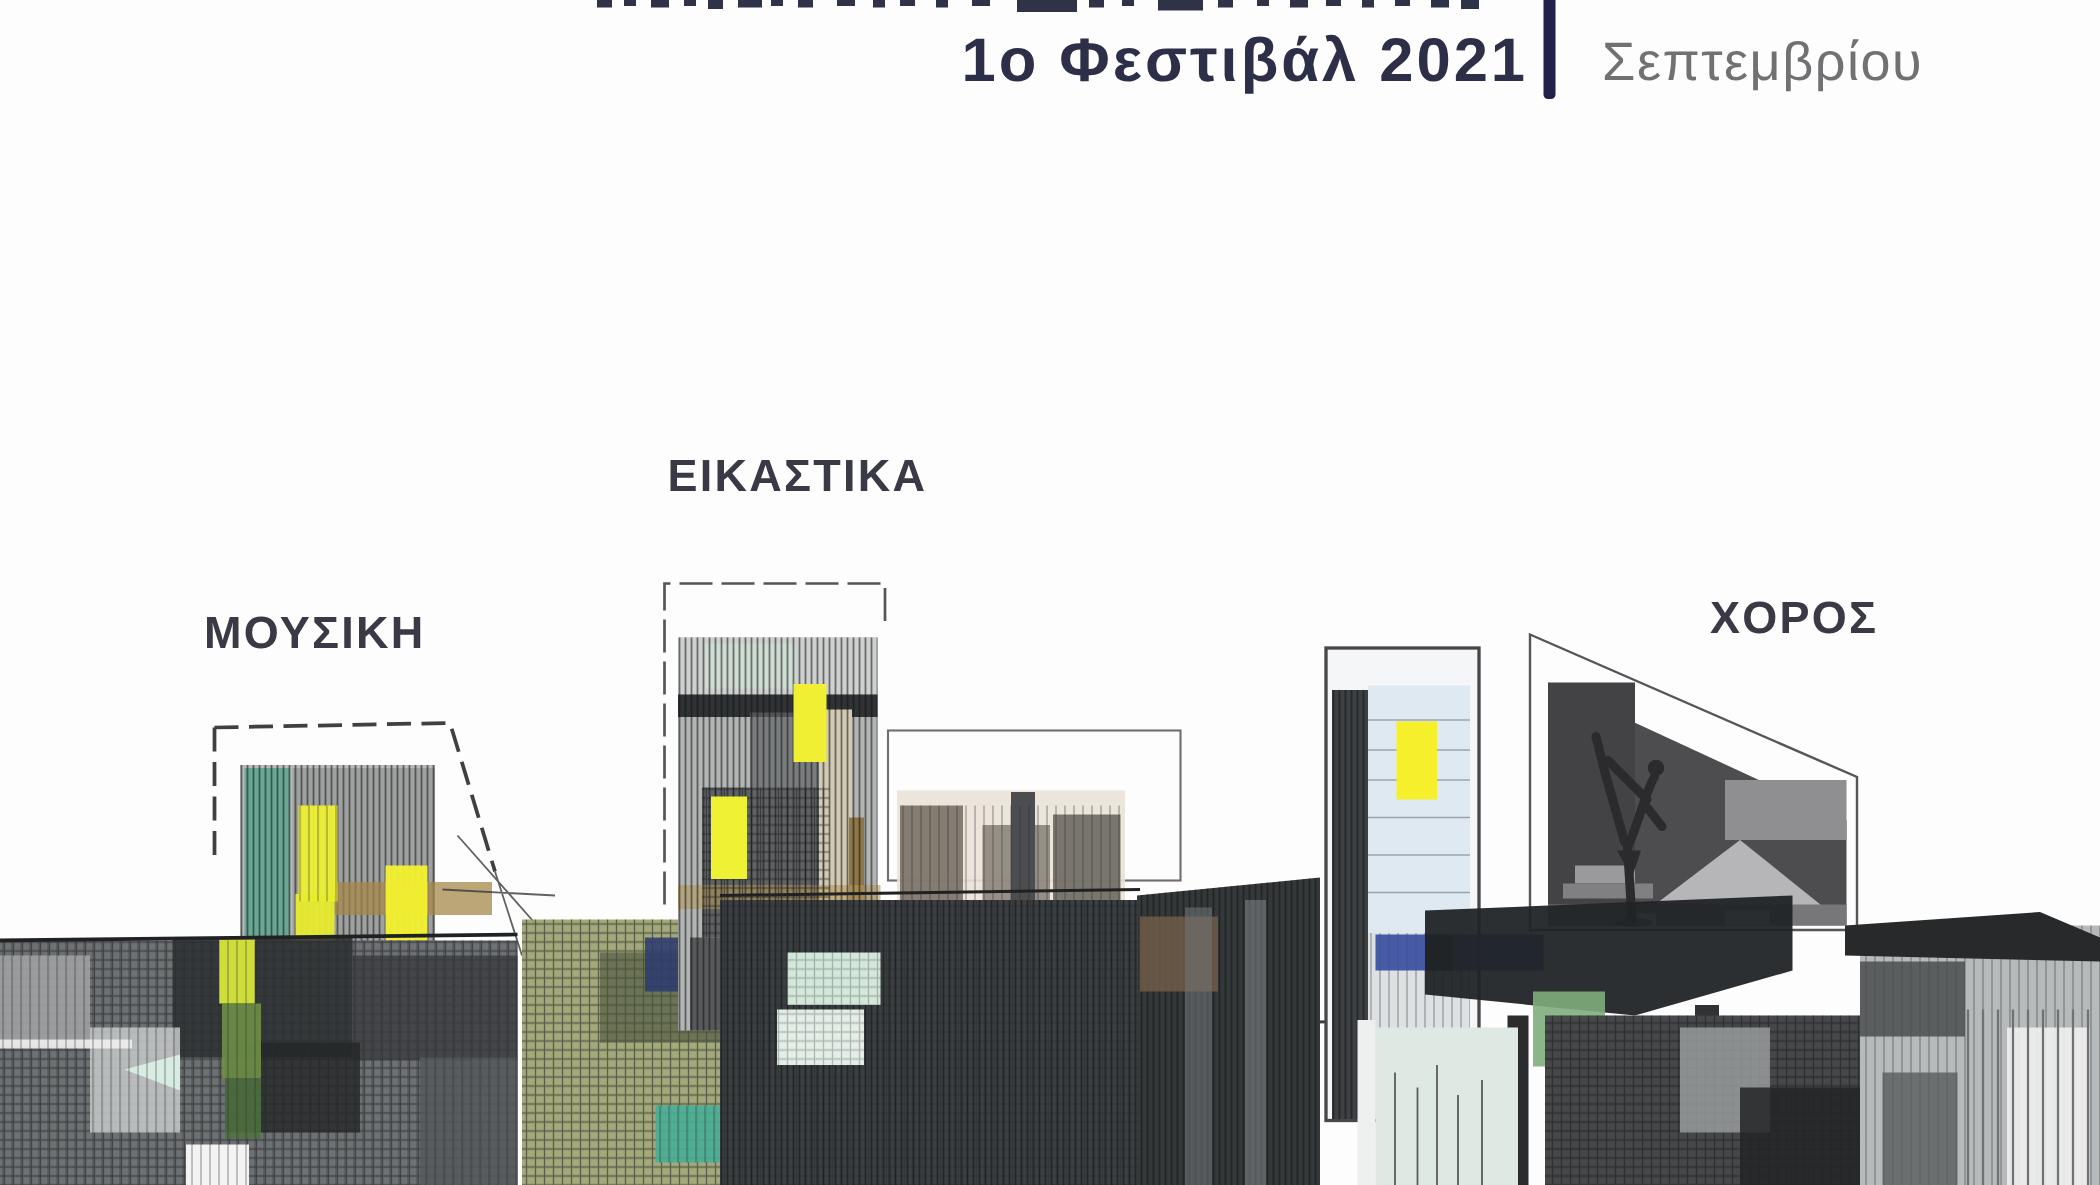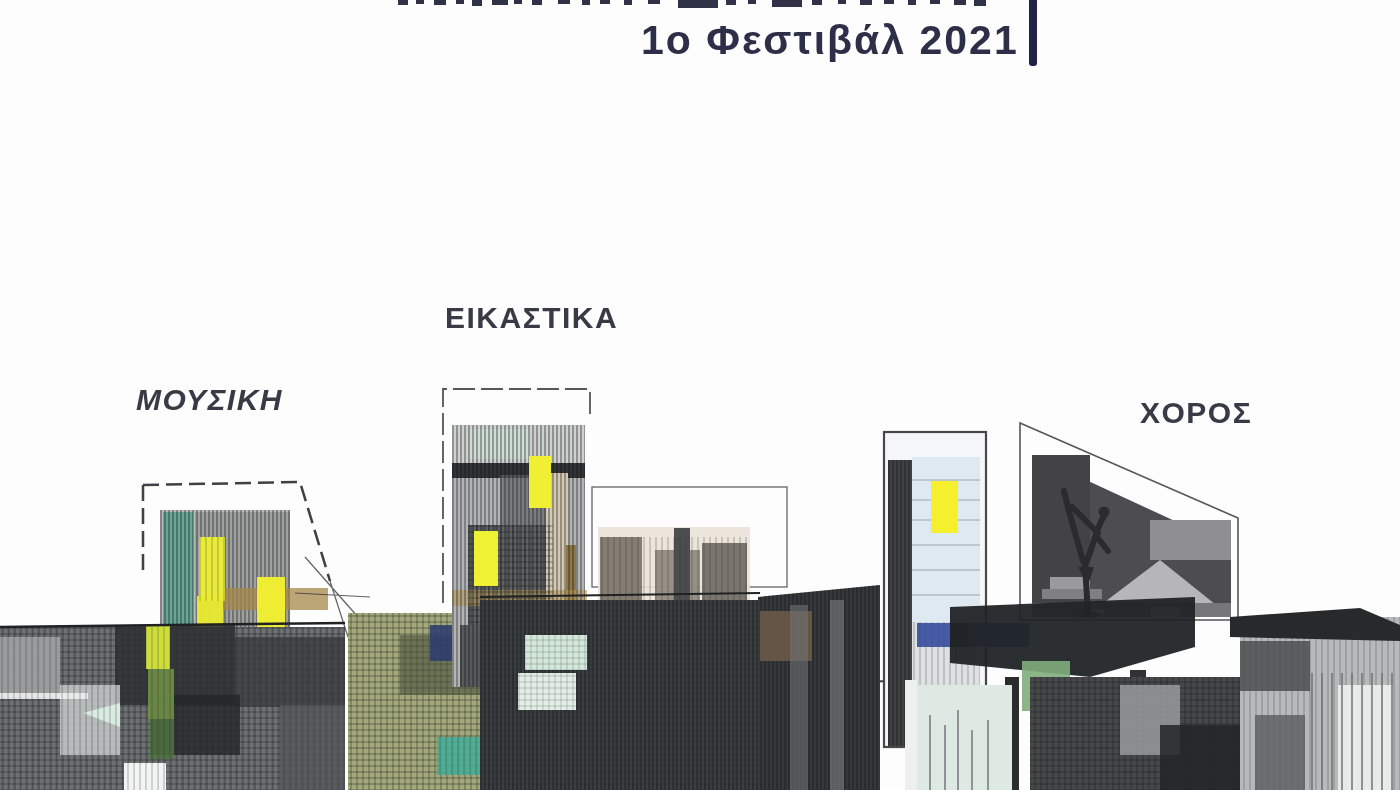--- a/index.html
+++ b/index.html
@@ -18,21 +18,21 @@
   }
   .month{
     position:absolute;left:1068px;top:18px;height:46px;line-height:46px;
     font-size:36px;font-weight:500;letter-spacing:1px;color:#717174;white-space:nowrap;
   }
   .cat{
     position:absolute;font-weight:700;font-size:30px;letter-spacing:1.5px;
     color:#393a46;white-space:nowrap;
   }
   .cat-eikastika{left:445px;top:301px;}
-  .cat-mousiki{left:136px;top:383px;font-style:italic;}
+  .cat-mousiki{left:136px;top:406px;}
   .cat-theatro{left:715px;top:378px;}
   .cat-xoros{left:1140px;top:396px;}
   .collage{position:absolute;left:0;top:385px;width:1400px;height:405px;}
 </style>
 </head>
 <body>
 
 <div class="poster">
 
   <svg class="title-remnants" viewBox="0 0 1400 16">
@@ -60,20 +60,21 @@
       <rect x="884" y="0" width="10" height="4"></rect>
         <rect x="908" y="0" width="8" height="5"></rect>
       <rect x="930" y="0" width="10" height="4"></rect>
         <rect x="954" y="0" width="12" height="5"></rect>
       <rect x="974" y="0" width="12" height="6"></rect>
     </g>
   </svg>
 
   <div class="festival-line">1ο Φεστιβάλ 2021</div>
   <div class="divider"></div>
+  <div class="month">Σεπτεμβρίου</div>
 
   <div class="cat cat-mousiki">ΜΟΥΣΙΚΗ</div>
   <div class="cat cat-eikastika">ΕΙΚΑΣΤΙΚΑ</div>
   <div class="cat cat-xoros">ΧΟΡΟΣ</div>
 
   <svg class="collage" viewBox="0 0 1400 405">
     <defs>
       <pattern id="vh" width="4" height="8" patternUnits="userSpaceOnUse">
         <line x1="1" y1="0" x2="1" y2="8" stroke="rgba(18,20,22,0.55)" stroke-width="1.2"></line>
       </pattern>

